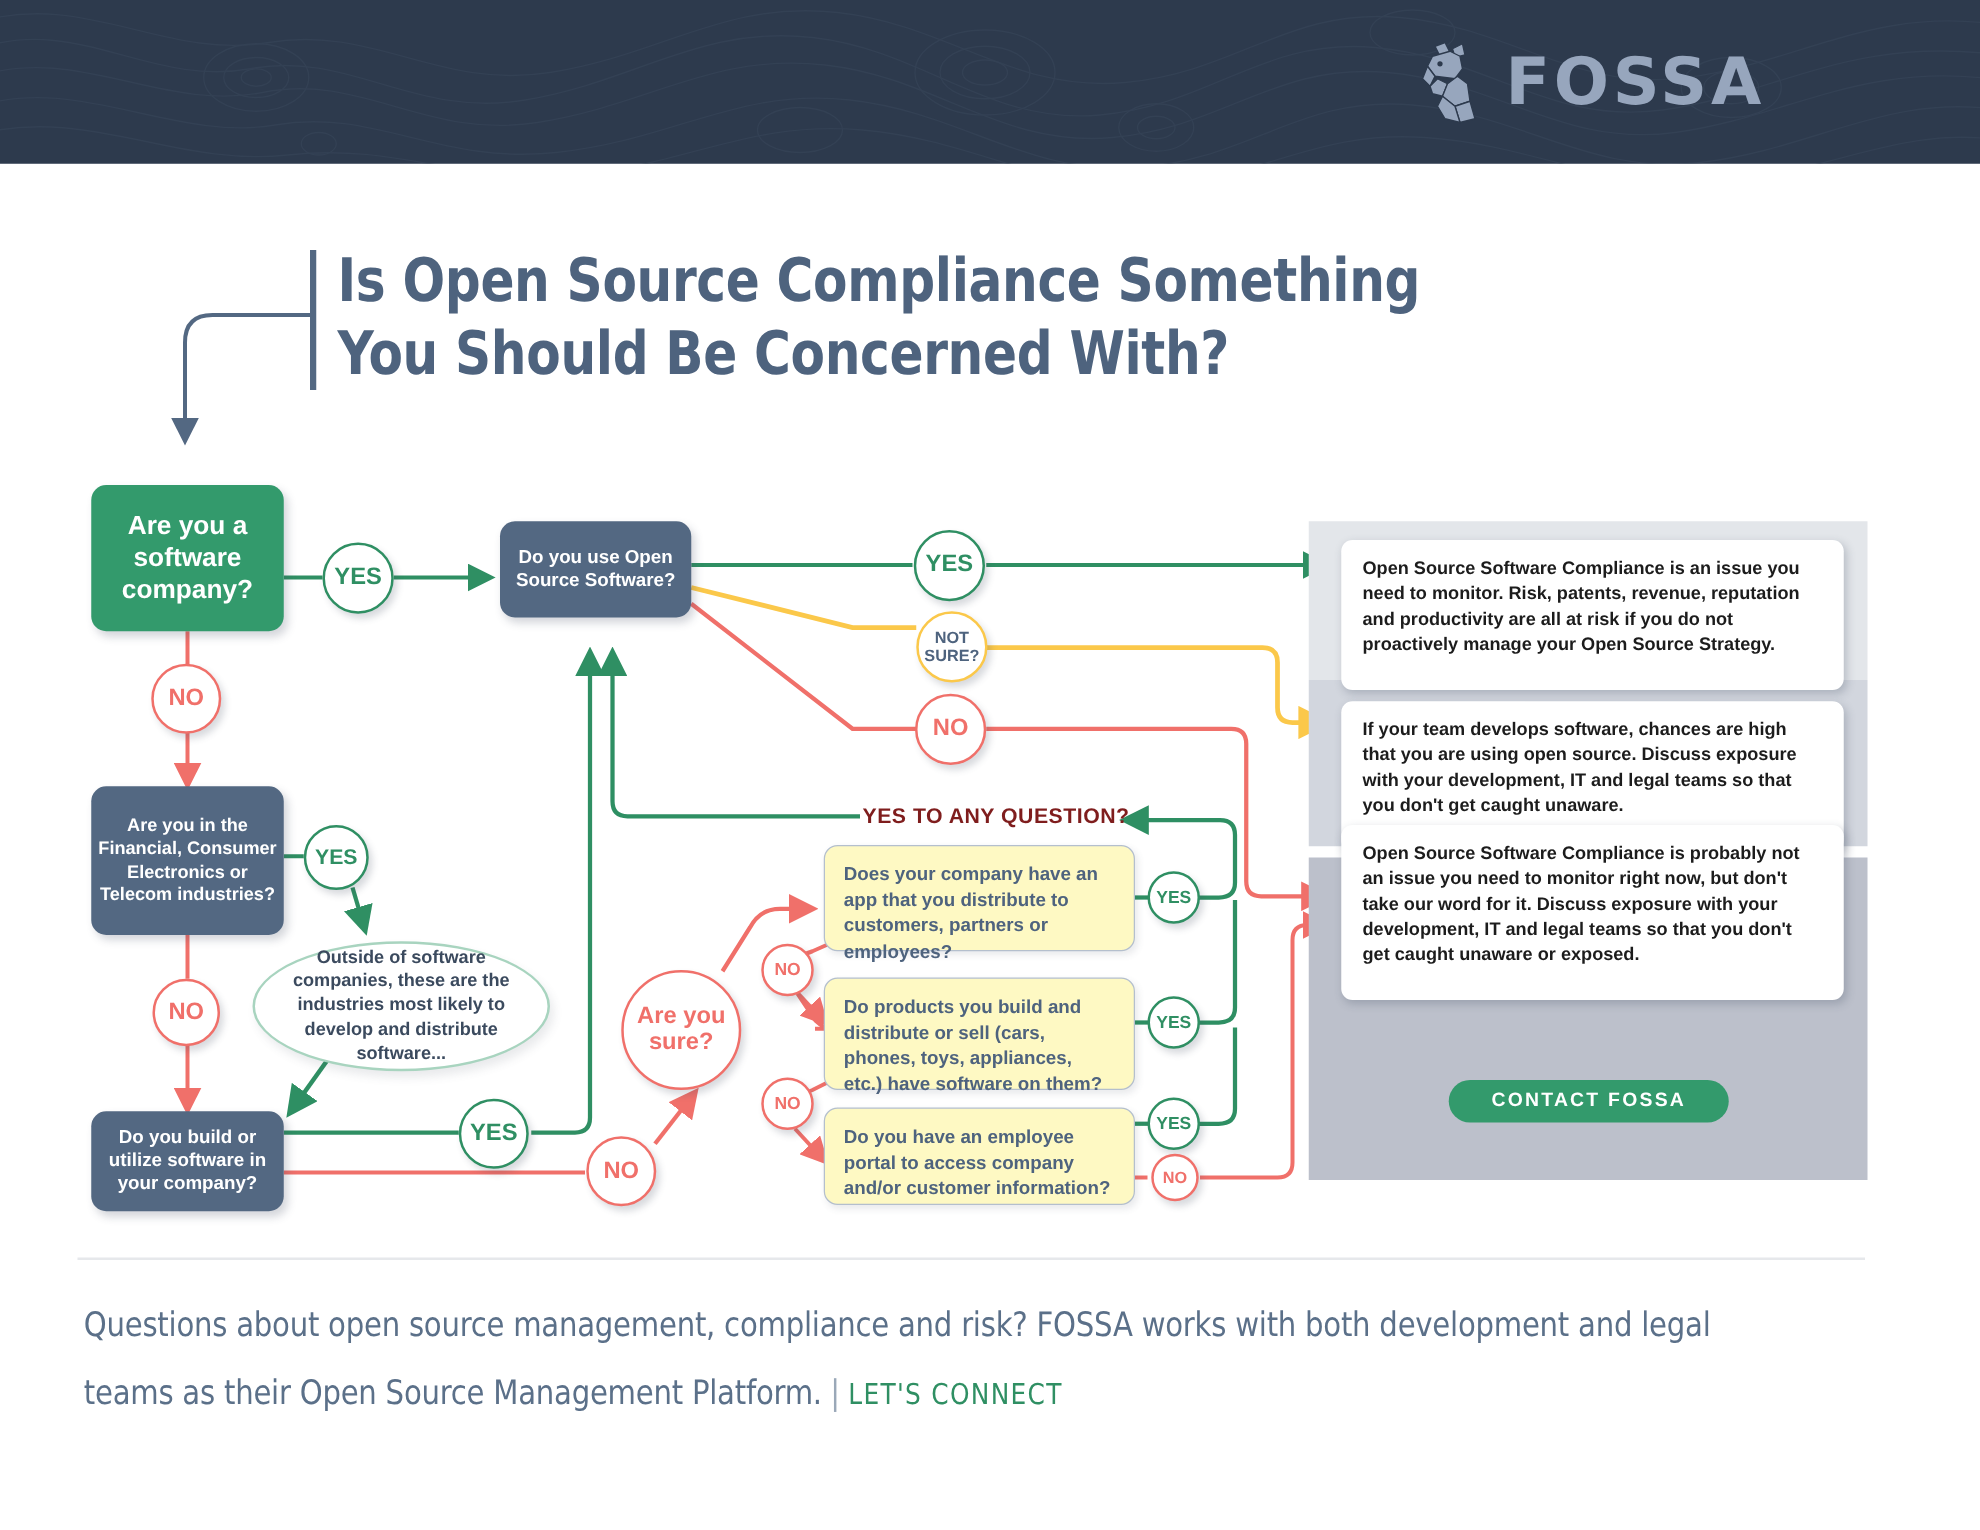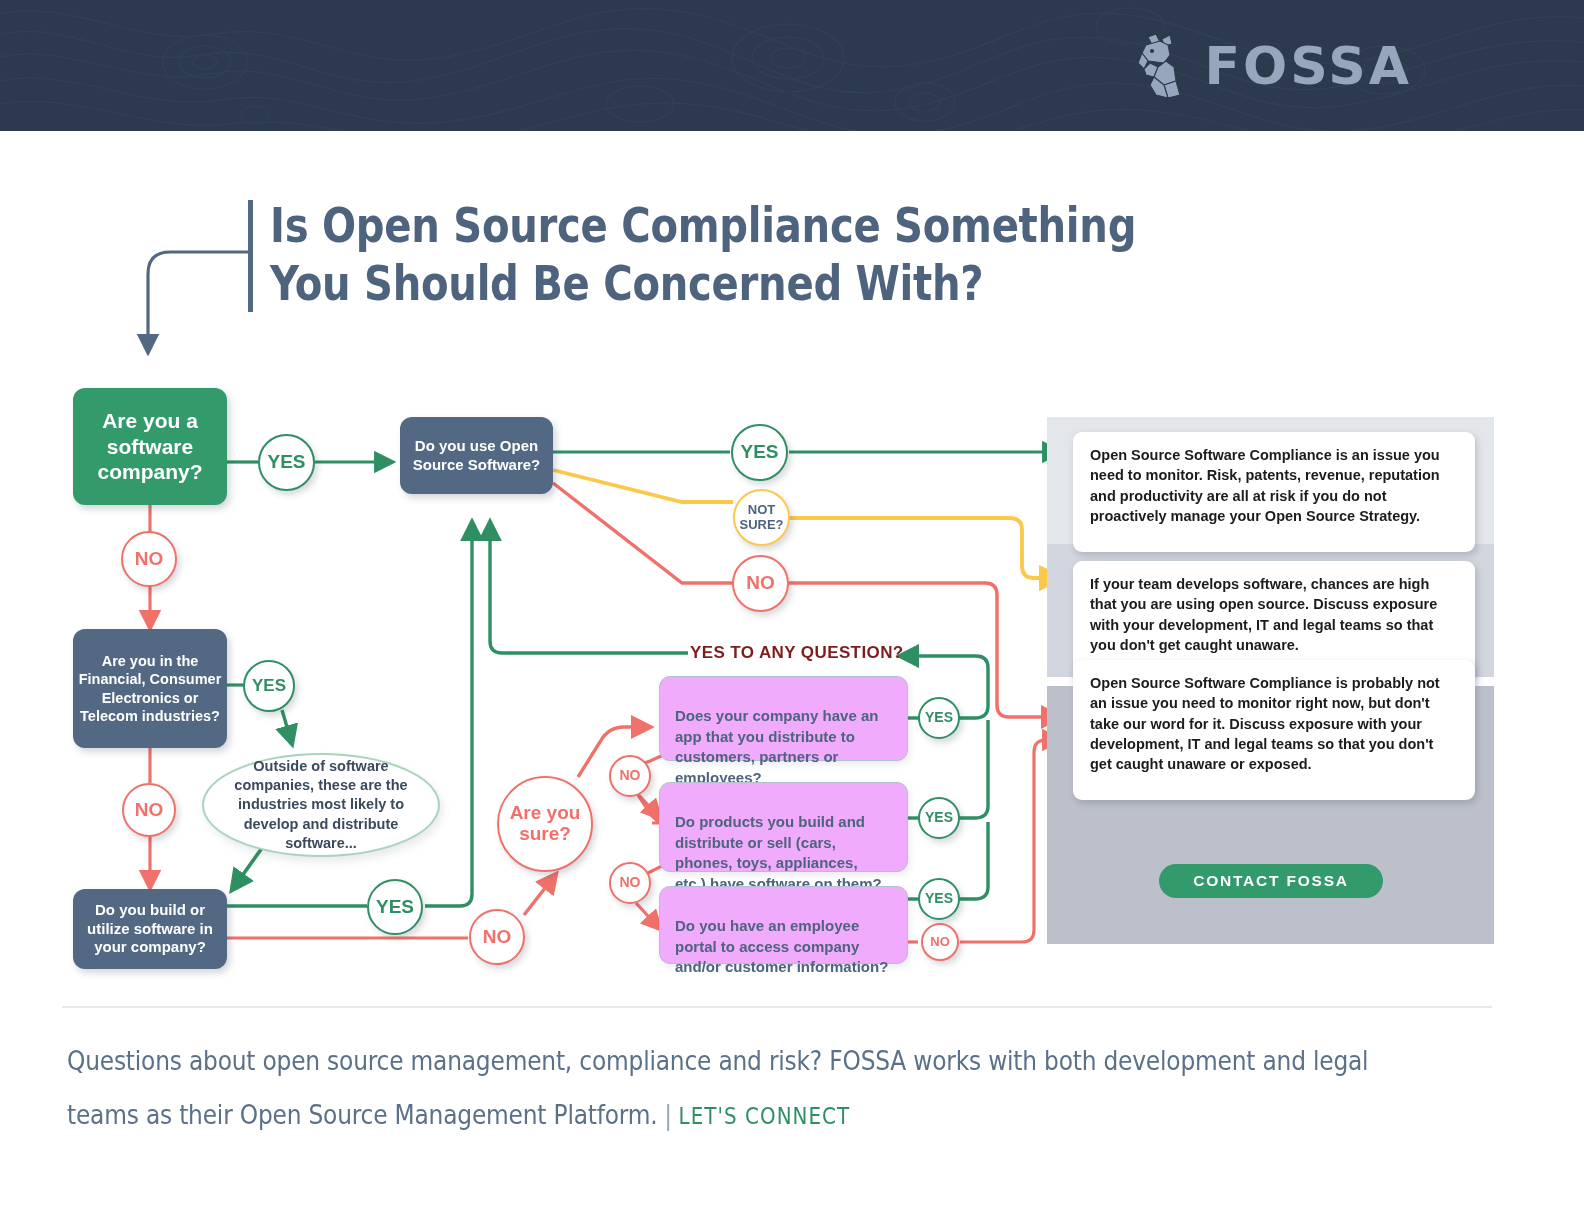--- a/index.html
+++ b/index.html
@@ -48,23 +48,23 @@
   .node {
     position: absolute; display: flex; align-items: center; justify-content: center;
     text-align: center; border-radius: 12px;
     box-shadow: 3px 4px 7px rgba(60,70,90,.22);
   }
   .node-green { background: #339a6c; color: #fff; font-weight: 700; font-size: 21px; line-height: 1.22; }
   .node-slate { background: #536882; color: #fff; font-weight: 700; font-size: 15px; line-height: 1.26; }
   .node-slate.small { font-size: 14.5px; }
 
   .qbox {
-    position: absolute; background: #f0abfc; border: 1.6px solid #b4bfcd;
+    position: absolute; background: #fef9c3; border: 1.6px solid #b4bfcd;
     border-radius: 11px; color: #4e637e; font-weight: 700;
-    font-size: 15px; line-height: 1.38; padding: 29px 15px;
+    font-size: 15px; line-height: 1.38; padding: 13px 15px;
     box-shadow: 2px 3px 6px rgba(70,80,100,.12);
   }
 
   .ellipse-note {
     position: absolute; border: 2.5px solid #a8d4bf; border-radius: 50%;
     background: #fff; display: flex; align-items: center; justify-content: center;
     text-align: center; color: #3b4a5e; font-weight: 700; font-size: 14.5px;
     line-height: 1.33; padding: 0 30px;
     box-shadow: 3px 5px 8px rgba(70,80,100,.12);
   }

